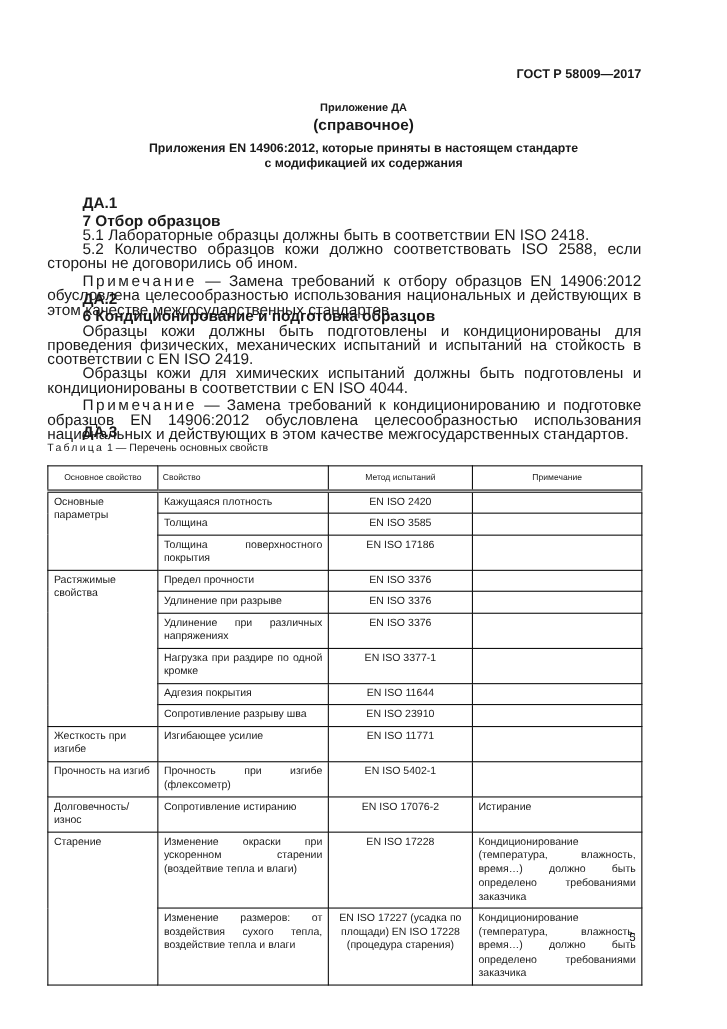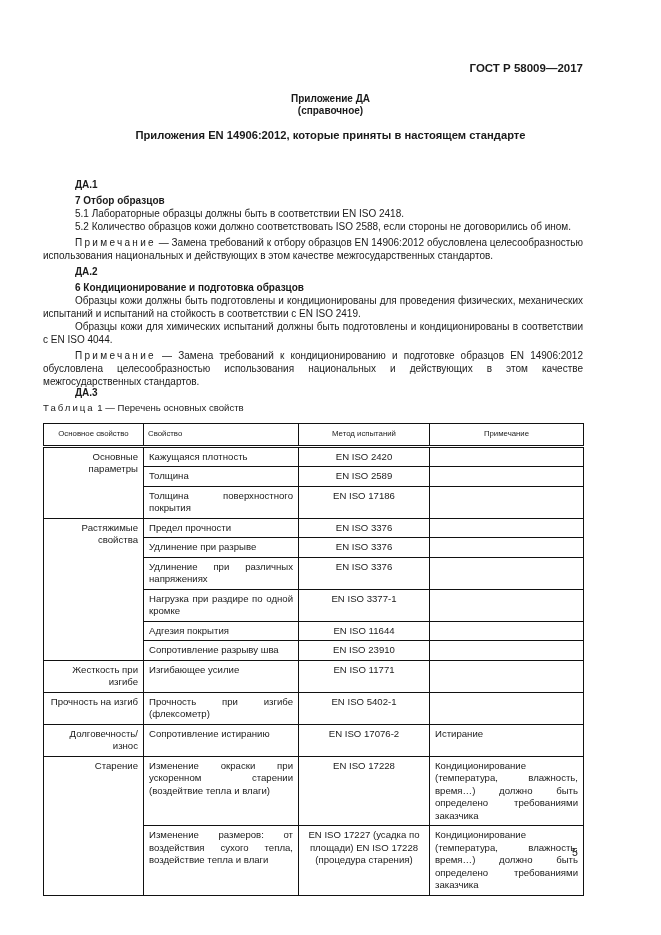--- a/index.html
+++ b/index.html
@@ -2,48 +2,49 @@
 <html><head>
 <meta charset="utf-8">
 <style>
   html, body { margin: 0; padding: 0; background: #ffffff; }
   body { width: 661px; height: 935px; position: relative; overflow: hidden;
          font-family: "Liberation Sans", sans-serif; color: #1a1a1a; font-size: 10px; }
   .abs { position: absolute; }
   .gost { right: 78px; top: 62px; font-weight: bold; font-size: 11.5px; }
   .center { left: 0; width: 661px; text-align: center; }
   .annex-title { top: 92px; font-weight: bold; font-size: 10px; line-height: 13px; }
-  .annex-sub { top: 105px; font-weight: bold; font-size: 10px; }
+  .annex-sub { top: 105px; font-weight: bold; font-size: 14px; }
   .main-title { top: 128px; font-weight: bold; font-size: 11.2px; line-height: 14px; }
-  .block { left: 43px; width: 540px; font-size: 10px; line-height: 13px; }
+  .block { left: 43px; width: 540px; font-size: 14px; line-height: 13px; }
   .p { text-indent: 32px; margin: 0; text-align: justify; }
   .sec { font-weight: bold; margin: 0; padding-left: 32px; }
   .sec-h { font-weight: bold; margin: 0 0 3px 32px; }
   .note-label { letter-spacing: 2.3px; }
   .gap { height: 3px; }
   .tcap { left: 43px; top: 402px; font-size: 9.6px; }
   .tcap .sp { letter-spacing: 2px; }
   table { position: absolute; left: 43px; top: 423px; width: 541px; border-collapse: collapse; font-size: 9.6px; line-height: 12.5px; border-radius: 15px; }
-  td, th { border: 1px solid #111; vertical-align: top; padding: 3px 5px 3px 5px; text-align: right; }
+  td, th { border: 1px solid #111; vertical-align: top; padding: 3px 5px 3px 5px; }
   th { font-weight: normal; font-size: 7.8px; text-align: center; padding: 4px 4px 4px 4px; border-bottom: 3px double #111; }
   .c1 { width: 89px; }
   .c2 { width: 144px; text-align: justify; }
   .c3 { width: 120px; text-align: center; }
   .c4 { text-align: justify; }
   .pagenum { left: 572px; top: 846px; font-size: 10.5px; }
 </style>
 </head>
 <body>
 
 <div class="abs gost">ГОСТ Р 58009—2017</div>
 
 <div class="abs center annex-title">Приложение ДА</div>
 <div class="abs center annex-sub">(справочное)</div>
 <div class="abs center main-title">
   <div>Приложения EN 14906:2012, которые приняты в настоящем стандарте</div>
+  <div>с модификацией их содержания</div>
 </div>
 
 <div class="abs block" style="top:178px;">
   <p class="sec-h">ДА.1</p>
   <p class="sec">7 Отбор образцов</p>
   <p class="p">5.1 Лабораторные образцы должны быть в соответствии EN ISO 2418.</p>
   <p class="p">5.2 Количество образцов кожи должно соответствовать ISO 2588, если стороны не договорились об ином.</p>
   <div class="gap"></div>
   <p class="p"><span class="note-label">Примечание</span><span> — Замена требований к отбору образцов EN 14906:2012 обусловлена целесообразностью использования национальных и действующих в этом качестве межгосударственных стандартов.</span></p>
 </div>
@@ -74,21 +75,21 @@
   <tbody>
 
     <tr>
       <td class="c1" rowspan="3">Основные параметры</td>
       <td class="c2">Кажущаяся плотность</td>
       <td class="c3">EN ISO 2420</td>
       <td class="c4"></td>
     </tr>
     <tr>
       <td class="c2">Толщина</td>
-      <td class="c3">EN ISO 2589</td>
+      <td class="c3">EN ISO 3585</td>
       <td class="c4"></td>
     </tr>
     <tr>
       <td class="c2">Толщина поверхностного покрытия</td>
       <td class="c3">EN ISO 17186</td>
       <td class="c4"></td>
     </tr>
 
     <tr>
       <td class="c1" rowspan="6">Растяжимые свойства</td>

